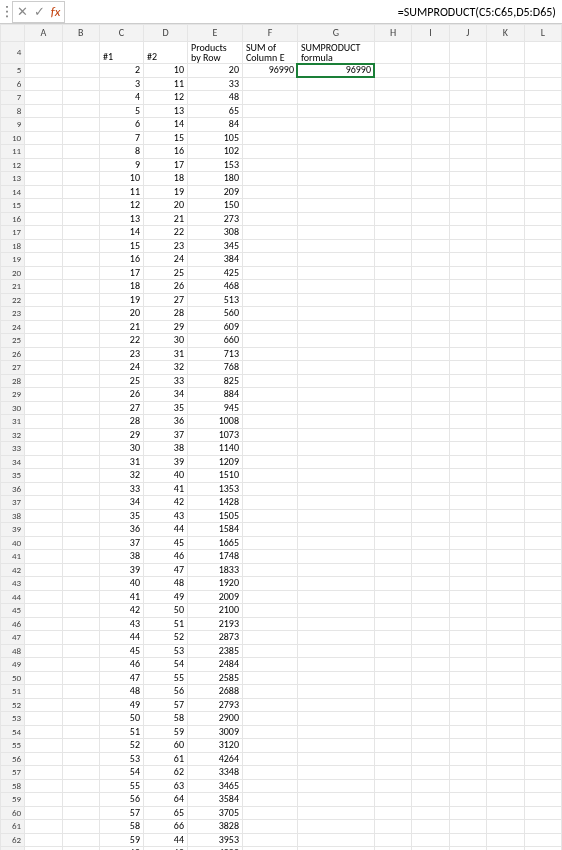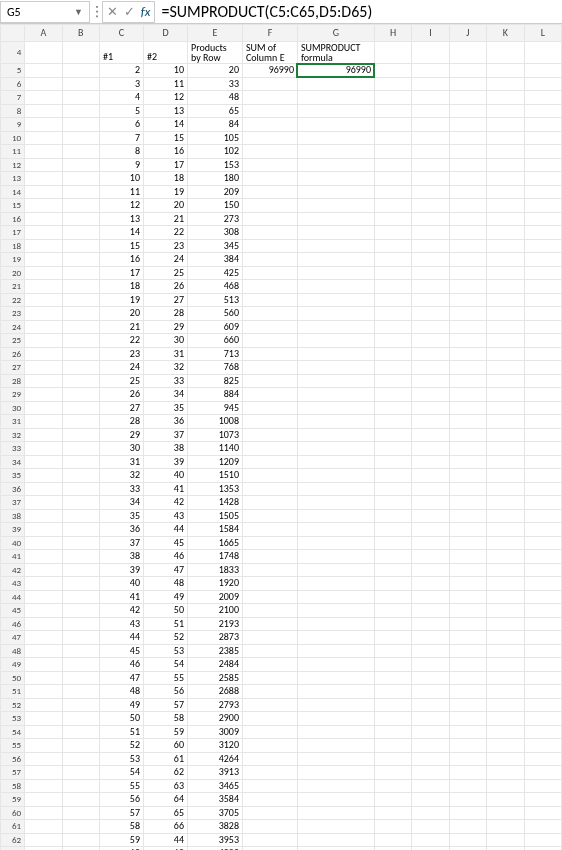--- a/index.html
+++ b/index.html
@@ -43,25 +43,26 @@
   }
   .fx-group {
     display: flex;
     align-items: center;
     border: 1px solid #ccc;
     height: 22px;
     padding: 0 4px;
     gap: 6px;
   }
   .fx-group span { color: #888; font-size: 13px; }
-  .fx-group .fx { font-style: italic; color: #0c4a6e; }
+  .fx-group .fx { font-style: italic; color: #c2410c; }
   .formula-input {
     flex: 1;
     padding: 0 6px;
-    font-size: 16px;
+    font-size: 12px;
+    text-align: right;
   }
   .grid-wrap {
     position: relative;
     overflow: hidden;
   }
   table {
     border-collapse: collapse;
     table-layout: fixed;
     width: 100%;
   }
@@ -105,24 +106,20 @@
   .col-E { width: 50px; }
   .col-F { width: 50px; }
   .col-G { width: 70px; }
   .col-H,.col-I,.col-J,.col-K,.col-L { width: 34px; }
   .hdr2line { line-height: 10px; height: 22px; white-space: normal; }
 </style>
 </head>
 <body>
 
 <div class="formula-bar">
-  <div class="name-box">
-    <span>G5</span>
-    <span class="chev">▼</span>
-  </div>
   <div class="dots">⋮</div>
   <div class="fx-group">
     <span>✕</span>
     <span>✓</span>
     <span class="fx">fx</span>
   </div>
   <div class="formula-input">=SUMPRODUCT(C5:C65,D5:D65)</div>
 </div>
 
 <div class="grid-wrap">
@@ -954,21 +951,21 @@
           <td></td>
           <td></td>
           <td></td>
         </tr>
         <tr>
           <td class="rowhdr">57</td>
           <td></td>
           <td></td>
           <td class="num">54</td>
           <td class="num">62</td>
-          <td class="num">3913</td>
+          <td class="num">3348</td>
           <td></td>
           <td></td>
           <td></td>
           <td></td>
           <td></td>
           <td></td>
           <td></td>
         </tr>
         <tr>
           <td class="rowhdr">58</td>

